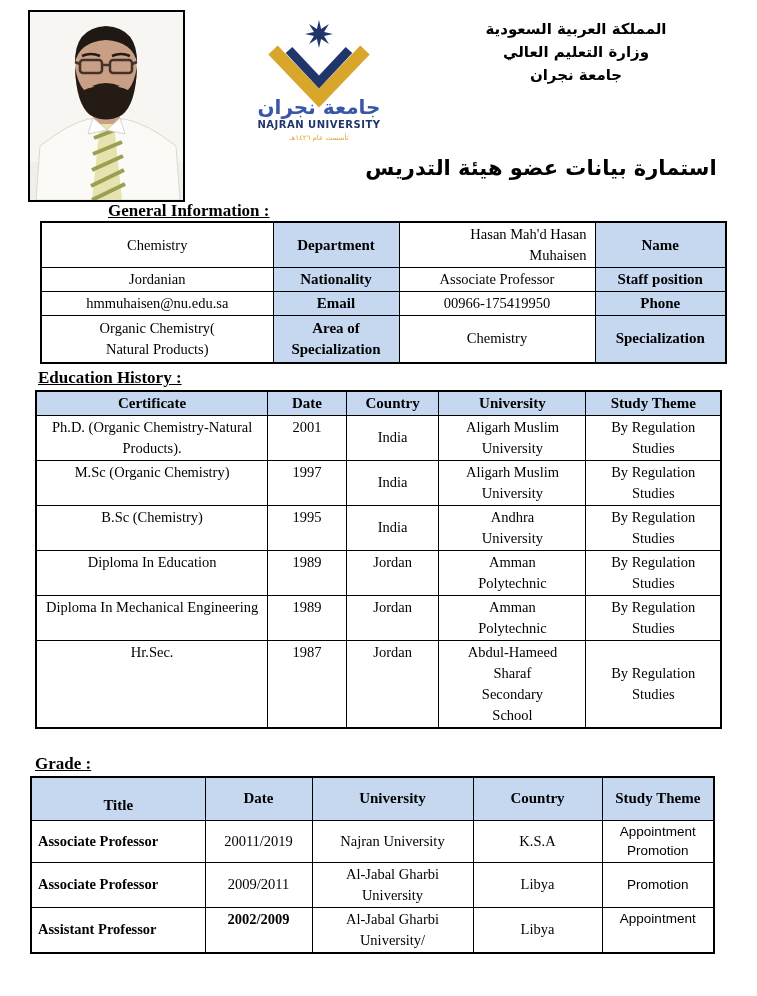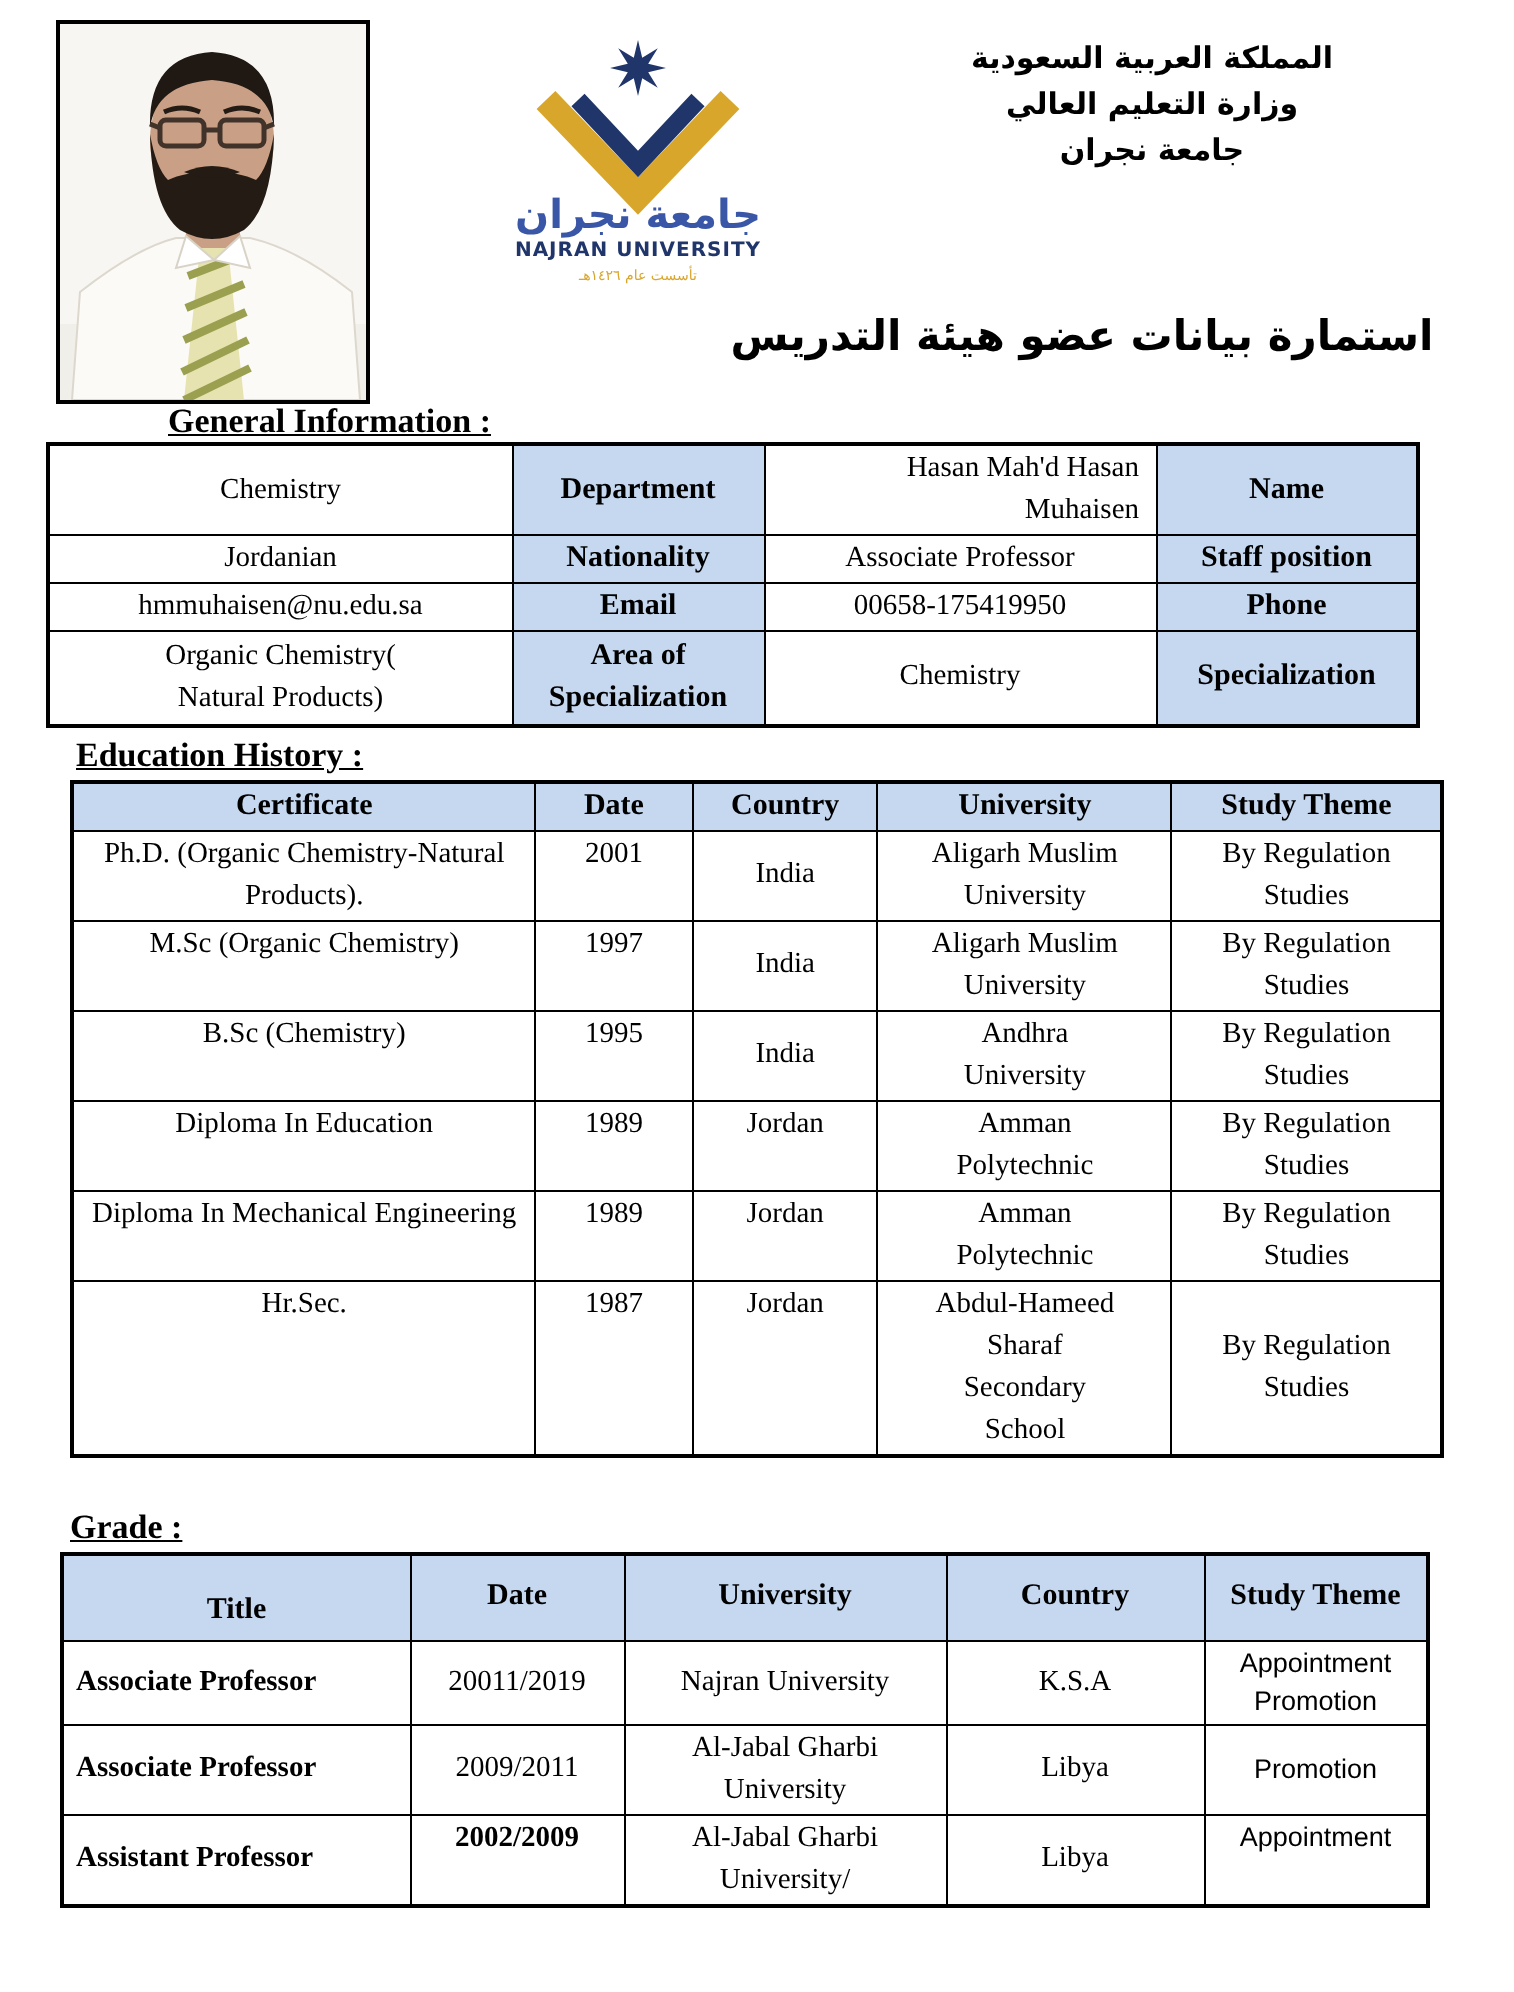--- a/index.html
+++ b/index.html
@@ -30,35 +30,35 @@
     text-align:center;direction:rtl;
     font-family:"DejaVu Sans", sans-serif;
     font-weight:bold;font-size:21px;
   }
   
   h2.section{
     font-size:17px;font-weight:bold;line-height:18px;
     text-decoration:underline;margin:0;padding:0;
     font-family:"Liberation Serif", serif;
   }
-  h2.gi{margin:2px 0 1px 84px;}
+  h2.gi{margin:2px 0 1px 108px;}
   h2.eh{margin:5px 0 3px 38px;}
   h2.gr{margin:26px 0 3px 35px;}
   
   table{border-collapse:collapse;table-layout:fixed;border:2px solid #000;}
   td,th{
     border:1px solid #000;
     font-size:14.5px;line-height:21px;
     text-align:center;vertical-align:middle;
     padding:1px 3px;overflow:hidden;
     font-family:"Liberation Serif", serif;
   }
   .hd{background:#c5d8f0;font-weight:bold;font-size:15px;text-align:center;}
   
-  .gi-table{margin-left:23px;width:556px;}
+  .gi-table{margin-left:40px;width:556px;}
   .gi-table td.name-val{text-align:right;padding-right:8px;}
   .gi-table .wrapcap{display:inline-block;max-width:160px;}
   
   .eh-table{margin-left:35px;width:687px;}
   .eh-table tbody td{vertical-align:top;}
   .eh-table tbody tr:nth-child(-n+3) td:nth-child(3){vertical-align:middle;margin-top:44px;}
   .eh-table tbody tr:nth-child(6) td:nth-child(5){vertical-align:middle;}
   .eh-table .u-span{display:inline-block;max-width:102px;}
   
   .gr-table{margin-left:30px;width:545px;}
@@ -158,21 +158,21 @@
       </tr>
       <tr style="height:23px">
         <td>Jordanian</td>
         <td class="hd">Nationality</td>
         <td>Associate  Professor</td>
         <td class="hd">Staff position</td>
       </tr>
       <tr style="height:23px">
         <td>hmmuhaisen@nu.edu.sa</td>
         <td class="hd">Email</td>
-        <td>00658-175419950</td>
+        <td>00966-175419950</td>
         <td class="hd">Phone</td>
       </tr>
       <tr style="height:47px">
         <td><span class="wrapcap">Organic Chemistry( Natural Products)</span></td>
         <td class="hd">Area of Specialization</td>
         <td>Chemistry</td>
         <td class="hd">Specialization</td>
       </tr>
     </tbody>
   </table>

